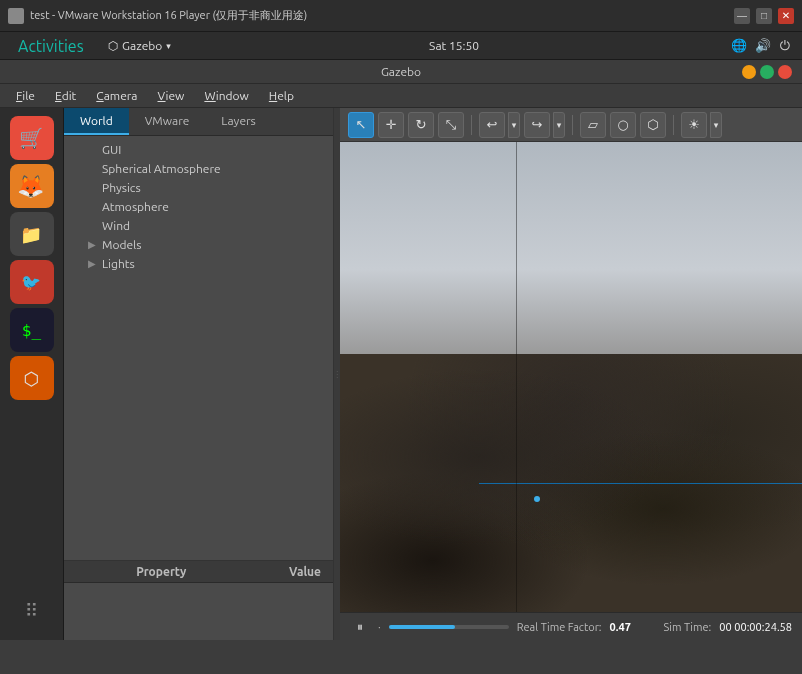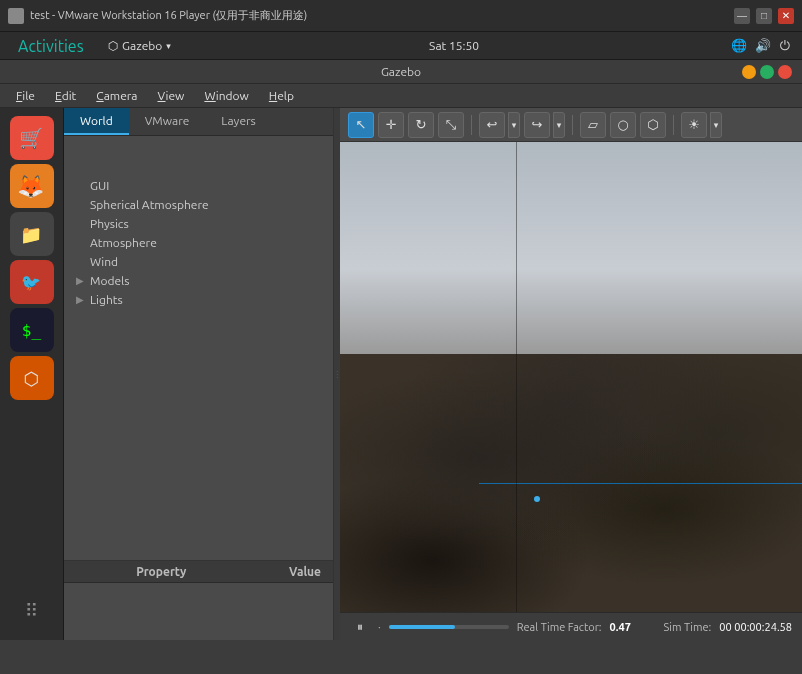--- a/index.html
+++ b/index.html
@@ -230,22 +230,21 @@
       cursor: pointer;
       border-bottom: 2px solid transparent;
     }
     .tab-btn.active {
       color: #fff;
       background: #0c4a6e;
       border-bottom: 2px solid #3daee9;
     }
     #tree-container {
       flex: 1;
-      padding: 4px 0;
-      margin-top: 36px;
+      padding: 4px 12px;
     }
     .tree-item {
       padding: 3px 12px;
       font-size: 12px;
       color: #ccc;
       cursor: pointer;
       display: flex;
       align-items: center;
       gap: 4px;
     }

